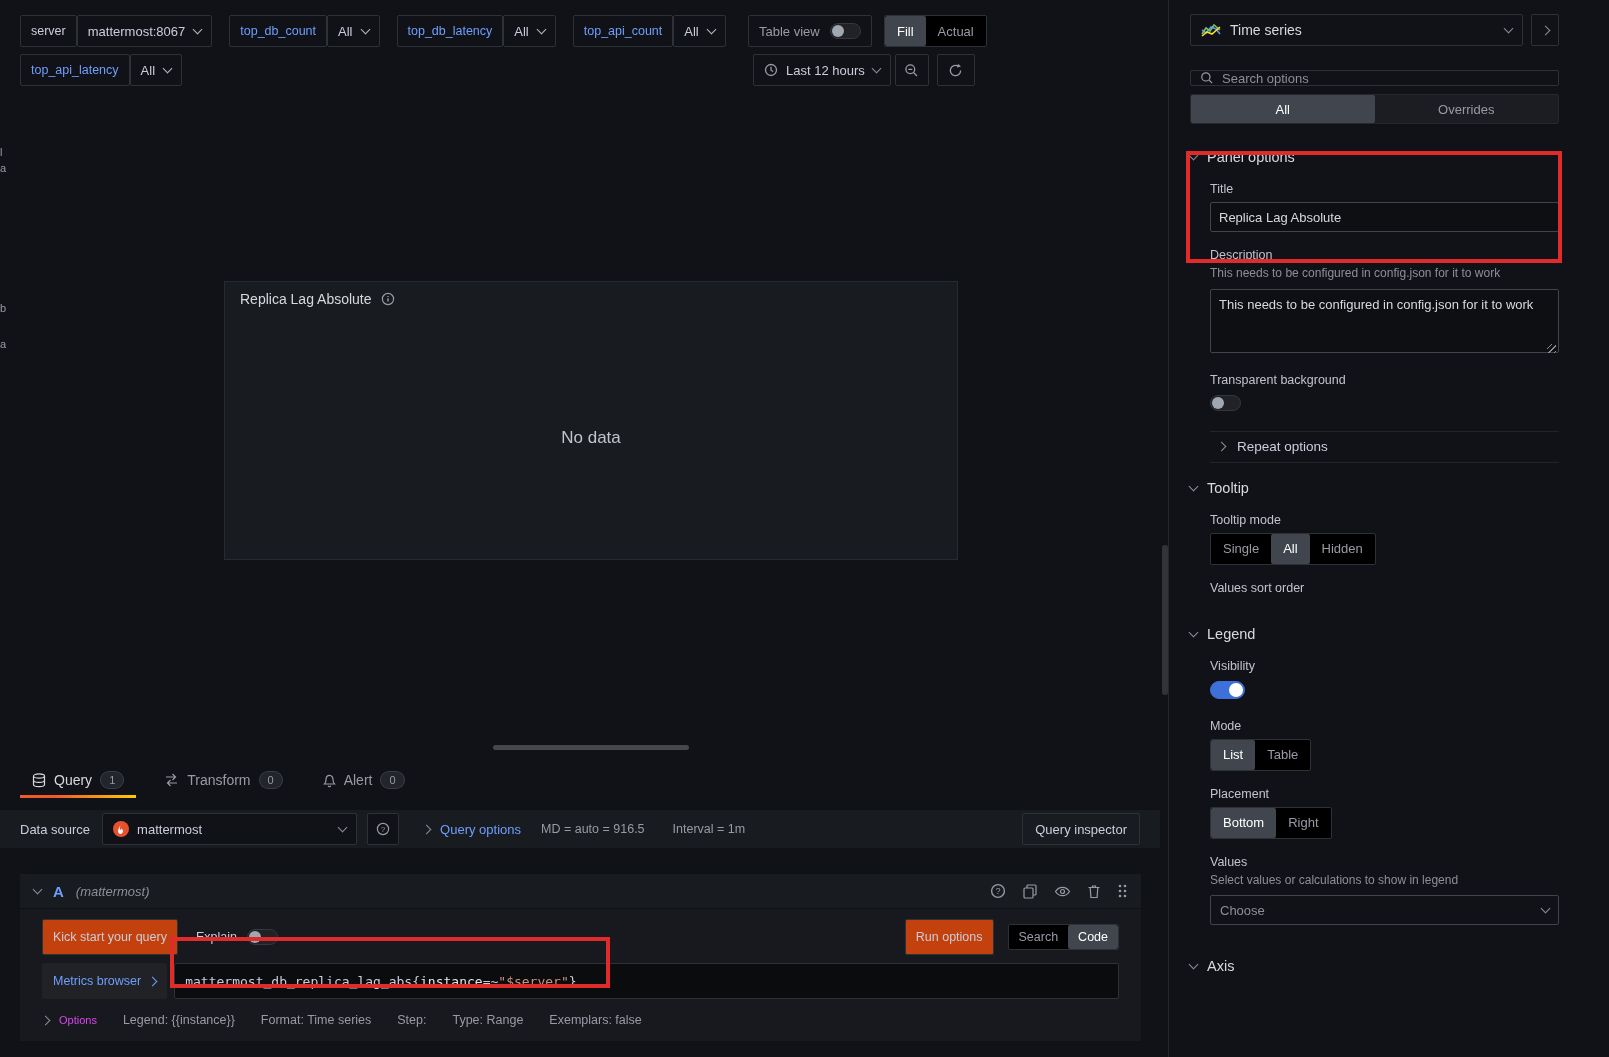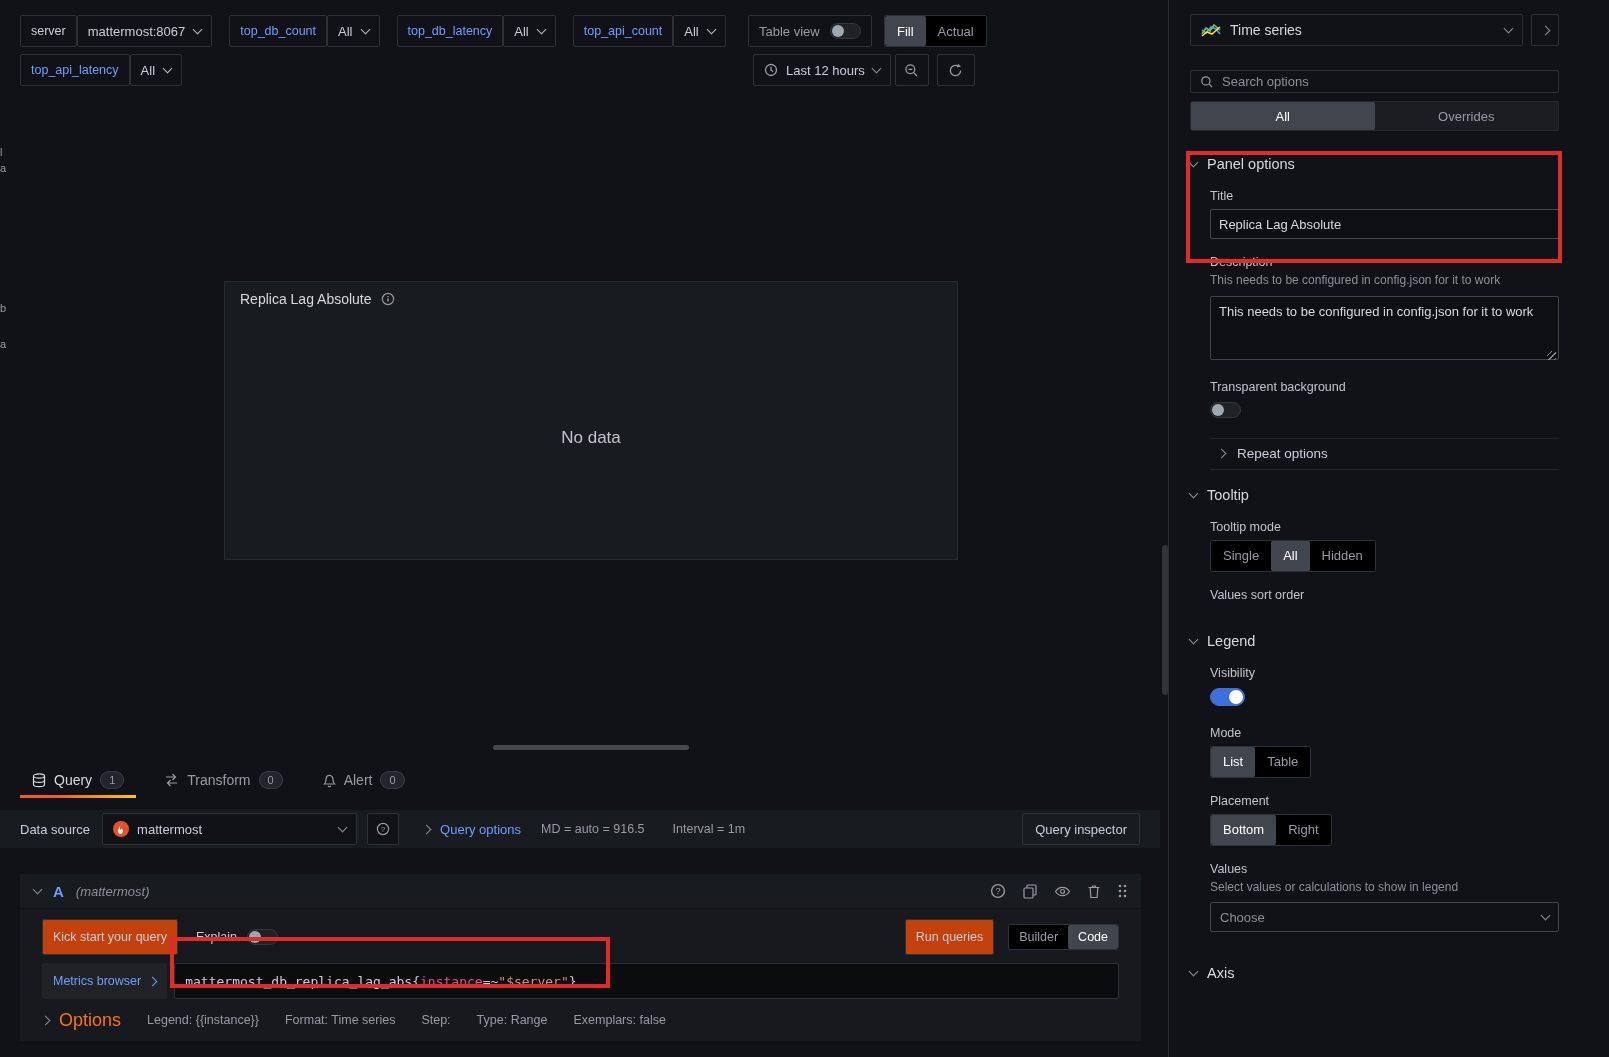--- a/index.html
+++ b/index.html
@@ -53,31 +53,31 @@
 .qrow{position:absolute;left:20px;top:874px;width:1121px}
 .qrow-header{height:34px;background:#181b1f;display:flex;align-items:center;padding:0 14px;gap:12px}
 .qref{color:#6e9fff;font-size:15px;font-weight:600}
 .qds{color:#8e8e99;font-size:13px;font-style:italic}
 .qicons{margin-left:auto;display:flex;align-items:center;gap:16px}
 .qrow-body{background:#17191e;padding:6px 22px 10px;border-top:1px solid #111217}
 .qtoolbar{display:flex;align-items:center;gap:18px;margin:4px 0 8px}
 .qline{display:flex;gap:7px;height:36px;align-items:stretch}
 .metrics-btn{display:flex;align-items:center;gap:8px;padding:0 11px;background:#202226;border-radius:2px;color:#6e9fff;font-size:12.5px;cursor:pointer}
 .qinput{flex:1;background:#0b0c0e;border:1px solid #2c3235;border-radius:2px;display:flex;align-items:center;padding:0 10px;font-family:"DejaVu Sans Mono",monospace;font-size:13px;color:#ccccdc;white-space:pre}
-.tok-label{color:#ec4899}
+.tok-label{color:#e5e5e5}
 .tok-str{color:#ce9178}
 .qopts{display:flex;align-items:center;gap:26px;margin-top:10px;font-size:12.5px;color:#9a9aa5;height:22px}
-.qopts .optlabel{color:#f97316;display:flex;gap:10px;align-items:center;font-size:18px}
+.qopts .optlabel{color:#d946ef;display:flex;gap:10px;align-items:center;font-size:11px}
 
 .sidebar{position:absolute;left:1180px;top:0;width:429px;height:100%;padding:14px 50px 0 10px}
 .viz-row{display:flex;gap:8px;margin-bottom:24px}
 .viz-select{flex:1;height:32px;border:1px solid #2c3235;border-radius:2px;display:flex;align-items:center;gap:9px;padding:0 10px;font-size:14px;color:#d8d9df;cursor:pointer}
 .viz-select .grow{flex:1}
 .sq-btn{width:28px;height:32px;border:1px solid #2c3235;border-radius:2px;display:flex;align-items:center;justify-content:center;cursor:pointer}
-.search-row{height:23px;border:1px solid #2c3235;border-radius:2px;display:flex;align-items:center;gap:8px;padding:0 9px;margin-bottom:8px}
+.search-row{height:16px;border:1px solid #2c3235;border-radius:2px;display:flex;align-items:center;gap:8px;padding:0 9px;margin-bottom:8px}
 .search-row input{flex:1;background:transparent;border:none;outline:none;color:#ccccdc;font-size:13px;font-family:inherit}
 .search-row input::placeholder{color:#8e8e99}
 .ovtabs{display:flex;height:30px;background:#1b1d23;border:1px solid #26282e;border-radius:2px;margin-bottom:24px}
 .ovtab{flex:1;display:flex;align-items:center;justify-content:center;font-size:13px;color:#9a9aa5;cursor:pointer}
 .ovtab.sel{background:#41454d;color:#fff;border-radius:2px}
 .sect{margin-top:16px}
 .sect-header{display:flex;align-items:center;gap:10px;font-size:14.5px;font-weight:400;color:#d8d9df;height:18px;cursor:pointer}
 .sect-content{padding-left:20px}
 .flabel{font-size:12.5px;color:#c3c3ce;margin-top:16px;margin-bottom:6px}
 .fhint{font-size:12px;color:#8e8e99;margin:-2px 0 7px;line-height:1.3}
@@ -300,24 +300,24 @@
               <span>Kick start your query</span>
             </div>
           <div style="display:flex;align-items:center;gap:10px">
             <span style="font-size:12.5px;color:#ccccdc">Explain</span>
             <span class="switch">
                 <span class="knob"></span>
               </span>
           </div>
           <div style="margin-left:auto;display:flex;align-items:center;gap:14px">
             <div class="btn sm">
-                <span>Run queries</span>
+                <span>Run options</span>
               </div>
             <div class="rgroup sm">
-              <div class="ropt">Builder</div>
+              <div class="ropt">Search</div>
               <div class="ropt sel">Code</div>
             </div>
           </div>
         </div>
         <div class="qline">
           <div class="metrics-btn">
             <span>Metrics browser</span>
             <span class="chev right" style="border-color:#6e9fff"></span>
           </div>
           <div class="qinput"><span>mattermost_db_replica_lag_abs{</span><span class="tok-label">instance</span><span>=~</span><span class="tok-str">"$server"</span><span>}</span></div>

